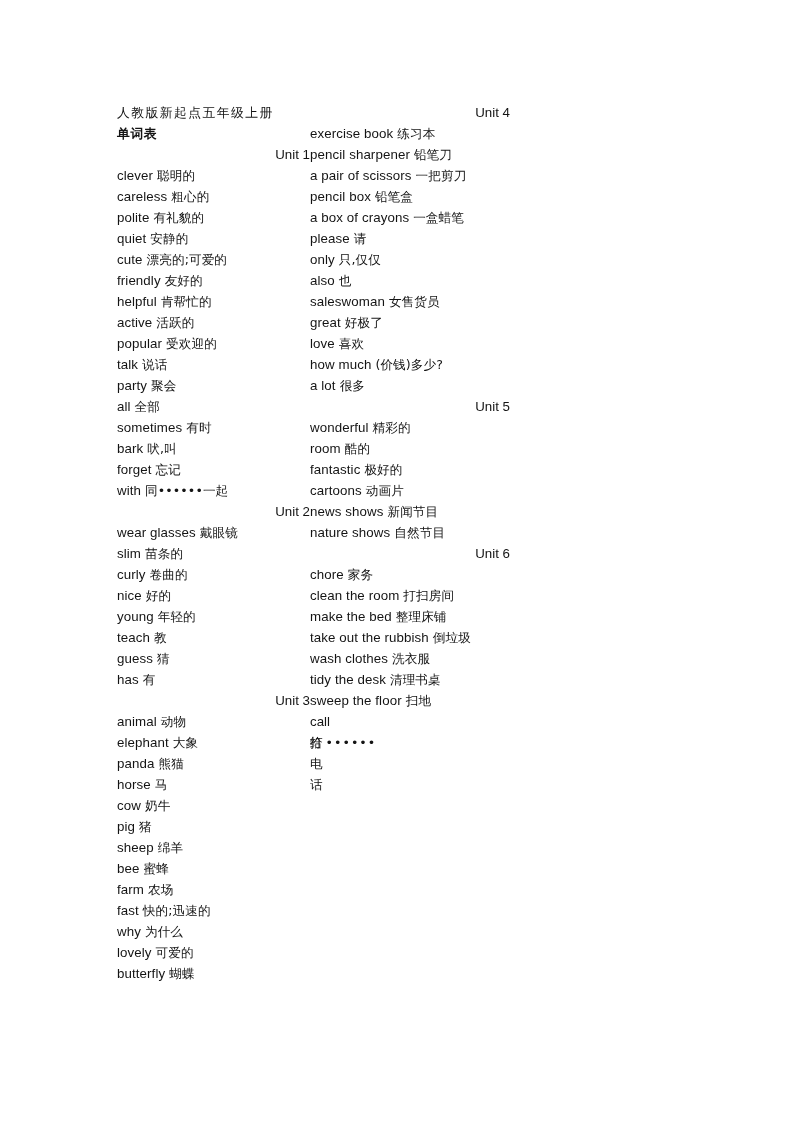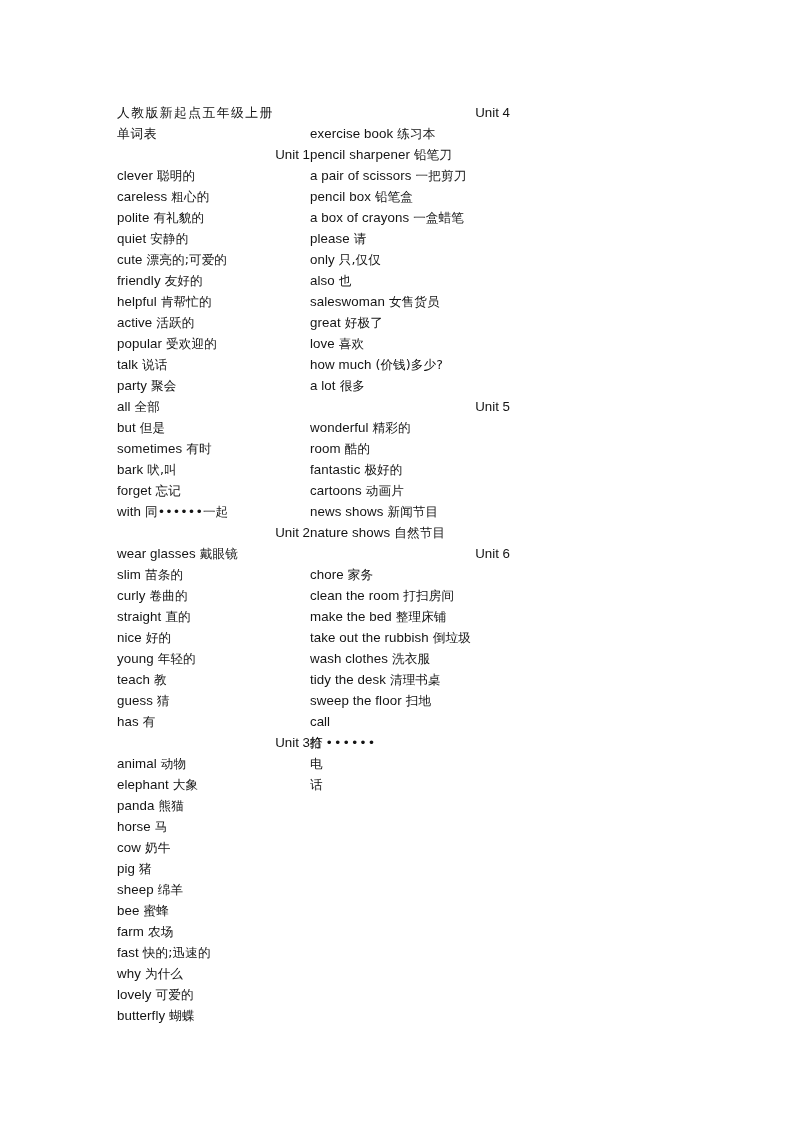--- a/index.html
+++ b/index.html
@@ -60,20 +60,21 @@
     font-family: "DejaVu Sans", sans-serif;
     font-size: 12.8px;
     line-height: 21px;
     height: 21px;
     color: #141414;
     letter-spacing: 1.45px;
     white-space: nowrap;
   }
   .title-line.second {
     letter-spacing: 0.6px;
+    font-weight: bold;
   }
   
   .unit-line {
     font-size: 13.3px;
     line-height: 21px;
     height: 21px;
     white-space: nowrap;
     color: #141414;
     text-align: right;
   }
@@ -127,30 +128,28 @@
           <div class="line"><span class="en">polite</span><span class="zh">有礼貌的</span></div>
           <div class="line"><span class="en">quiet</span><span class="zh">安静的</span></div>
           <div class="line"><span class="en">cute</span><span class="zh">漂亮的;可爱的</span></div>
           <div class="line"><span class="en">friendly</span><span class="zh">友好的</span></div>
           <div class="line"><span class="en">helpful</span><span class="zh">肯帮忙的</span></div>
           <div class="line"><span class="en">active</span><span class="zh">活跃的</span></div>
           <div class="line"><span class="en">popular</span><span class="zh">受欢迎的</span></div>
           <div class="line"><span class="en">talk</span><span class="zh">说话</span></div>
           <div class="line"><span class="en">party</span><span class="zh">聚会</span></div>
           <div class="line"><span class="en">all</span><span class="zh">全部</span></div>
-          <div class="line"><span class="en">but</span><span class="zh">但是</span></div>
           <div class="line"><span class="en">sometimes</span><span class="zh">有时</span></div>
           <div class="line"><span class="en">bark</span><span class="zh">吠,叫</span></div>
           <div class="line"><span class="en">forget</span><span class="zh">忘记</span></div>
           <div class="line"><span class="en">with</span><span class="zh">同••••••一起</span></div>
           <div class="unit-line">Unit 2</div>
           <div class="line"><span class="en">wear glasses</span><span class="zh">戴眼镜</span></div>
           <div class="line"><span class="en">slim</span><span class="zh">苗条的</span></div>
           <div class="line"><span class="en">curly</span><span class="zh">卷曲的</span></div>
-          <div class="line"><span class="en">straight</span><span class="zh">直的</span></div>
           <div class="line"><span class="en">nice</span><span class="zh">好的</span></div>
           <div class="line"><span class="en">young</span><span class="zh">年轻的</span></div>
           <div class="line"><span class="en">teach</span><span class="zh">教</span></div>
           <div class="line"><span class="en">guess</span><span class="zh">猜</span></div>
           <div class="line"><span class="en">has</span><span class="zh">有</span></div>
           <div class="unit-line">Unit 3</div>
           <div class="line"><span class="en">animal</span><span class="zh">动物</span></div>
           <div class="line"><span class="en">elephant</span><span class="zh">大象</span></div>
           <div class="line"><span class="en">panda</span><span class="zh">熊猫</span></div>
           <div class="line"><span class="en">horse</span><span class="zh">马</span></div>

